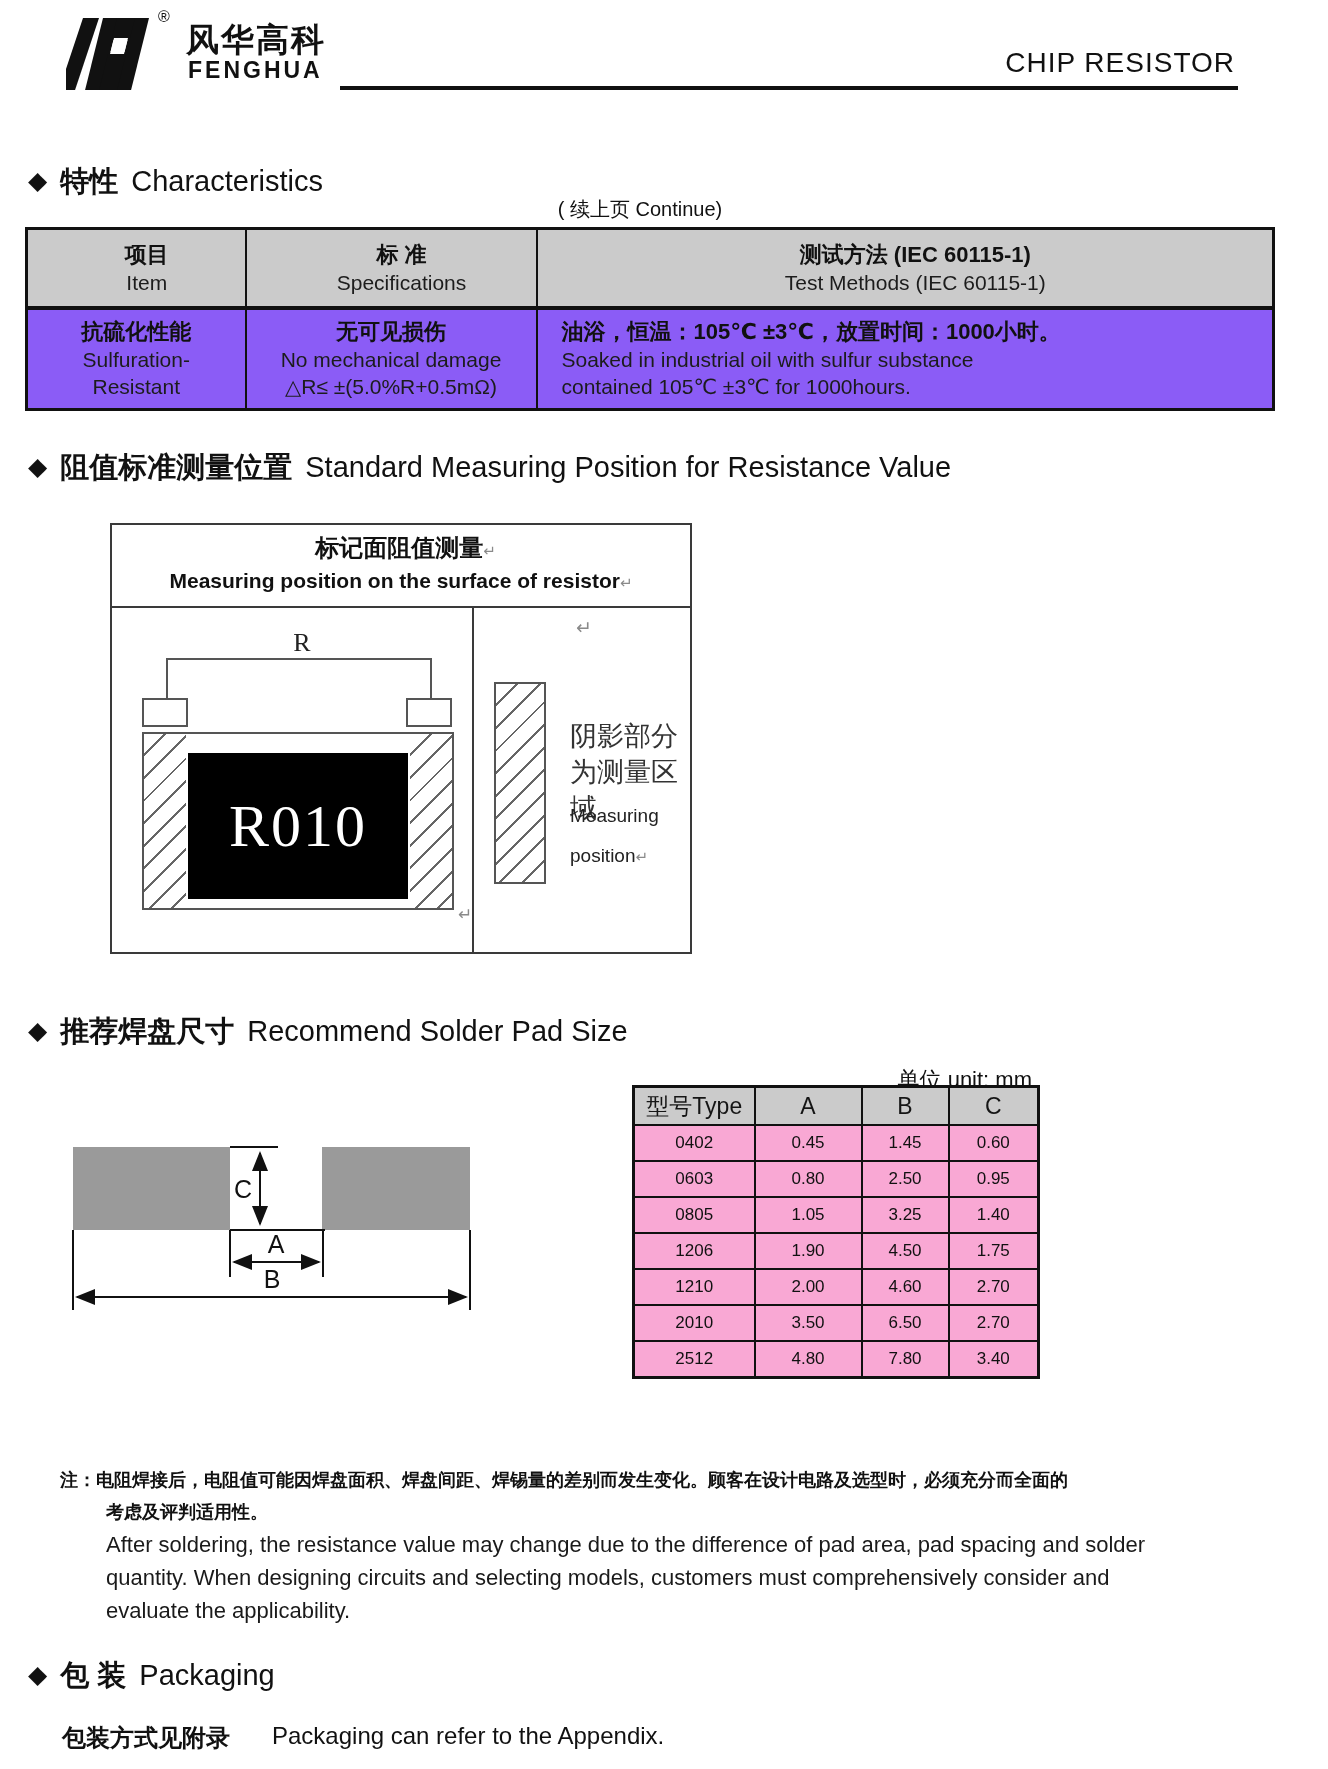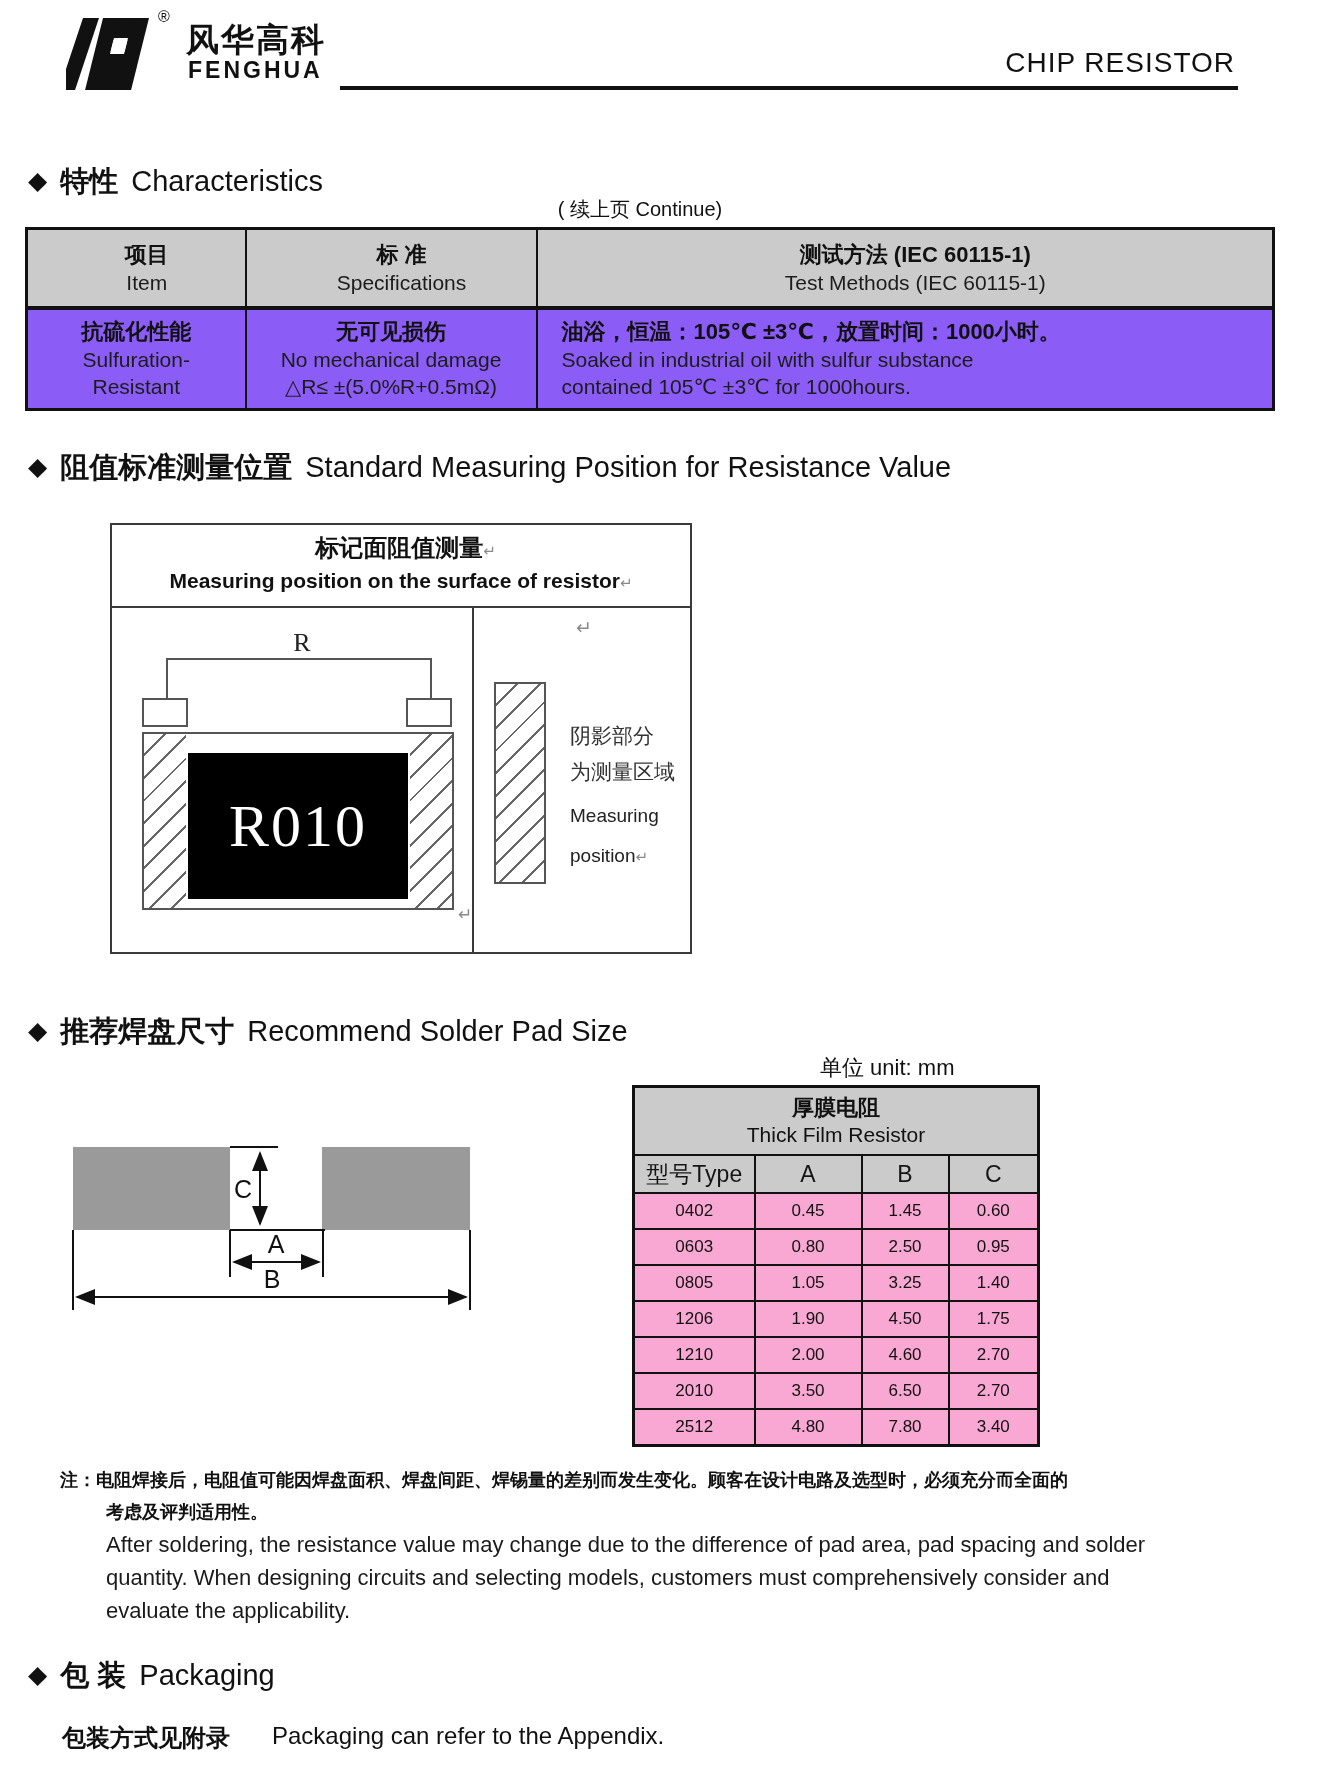--- a/index.html
+++ b/index.html
@@ -44,25 +44,25 @@
   .mcell-r{position:relative;flex:1;}
   .hatch{background:repeating-linear-gradient(135deg,#fff 0,#fff 14px,#666 14px,#666 16px);}
   .r-label{font-family:"Liberation Serif","DejaVu Serif",serif;font-size:26px;color:#222;text-align:center;}
   .bracket{border-top:2px solid #555;border-left:2px solid #555;border-right:2px solid #555;}
   .probe{border:2px solid #555;background:#fff;}
   .chip{border:2px solid #555;background:#fff;}
   .cap{position:absolute;top:0;bottom:0;width:42px;}
   .marking{position:absolute;left:44px;top:19px;width:220px;height:146px;background:#000;
            color:#fff;font-family:"Liberation Serif","DejaVu Serif",serif;font-size:60px;
            letter-spacing:2px;text-align:center;line-height:146px;}
-  .shade-cn{font-size:21px;color:#333;line-height:36px;}
+  .shade-cn{font-size:27px;color:#333;line-height:36px;}
   .shade-en{font-size:19px;color:#222;line-height:40px;}
 
   
-  .unit-label{font-size:22px;color:#111;text-align:left;}
+  .unit-label{font-size:22px;color:#111;text-align:right;margin-top:12px;}
   table.t2{border-collapse:collapse;table-layout:fixed;width:405px;}
   table.t2,table.t2 th,table.t2 td{border:2px solid #111;}
   table.t2{border-width:3px;}
   table.t2 .cap-row th{background:#cbcbcb;height:64px;font-weight:400;}
   table.t2 .hdr-row th{background:#cbcbcb;height:34px;font-weight:400;font-size:23px;}
   table.t2 td{height:32px;text-align:center;font-size:17px;background:#f9a8d4;color:#111;}
   .t2-cn{font-size:22px;font-weight:700;color:#111;line-height:28px;}
   .t2-en{font-size:21px;font-weight:400;color:#111;line-height:26px;}
 
   
@@ -219,26 +219,20 @@
   </svg>
 
   <table class="t2 abs" style="left:632px;top:1085px;">
     <colgroup>
         <col style="width:121px">
         <col style="width:107px">
         <col style="width:87px">
         <col style="width:90px">
       </colgroup>
     <tbody>
-        <tr class="cap-row">
-      <th colspan="4">
-        <div class="t2-cn">厚膜电阻</div>
-        <div class="t2-en">Thick Film Resistor</div>
-      </th>
-    </tr>
     <tr class="hdr-row">
       <th>型号Type</th>
       <th>A</th>
       <th>B</th>
       <th>C</th>
     </tr>
     <tr>
       <td>0402</td>
       <td>0.45</td>
       <td>1.45</td>

